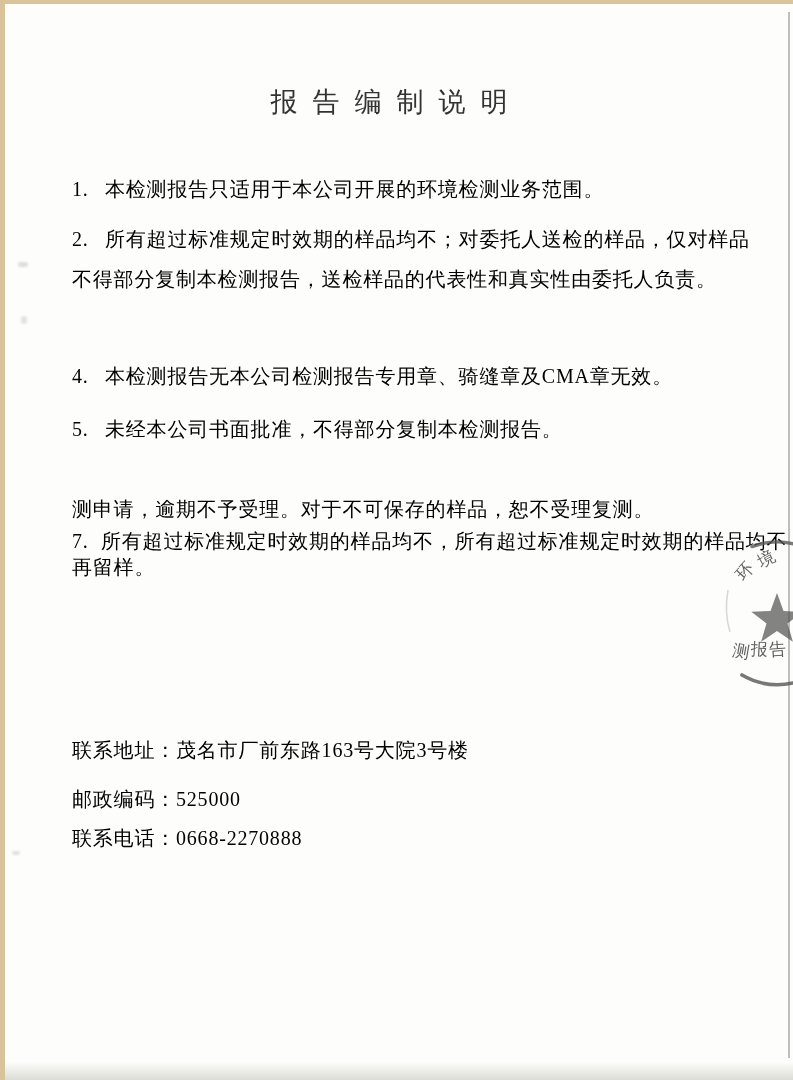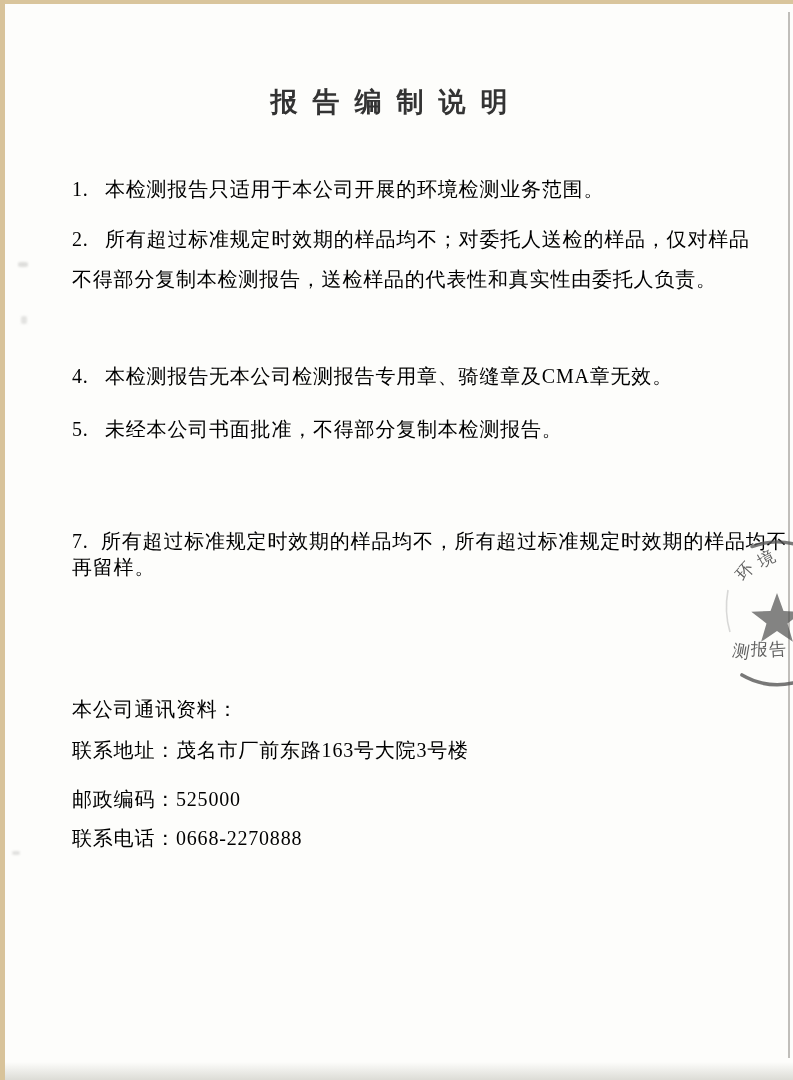--- a/index.html
+++ b/index.html
@@ -21,21 +21,20 @@
   .sp1{left:18px;top:262px;width:10px;height:5px;opacity:.55;}
   .sp2{left:21px;top:316px;width:6px;height:8px;opacity:.45;}
   .sp3{left:12px;top:851px;width:8px;height:4px;opacity:.5;}
 
   
   .title{
     position:absolute;top:84px;left:0;right:0;
     text-align:center;
     font-size:27px;letter-spacing:15px;
     color:#333;
-    font-weight:bold;
   }
 
   
   .ln{
     position:absolute;left:72px;
     font-size:20px;letter-spacing:0.8px;
     white-space:nowrap;color:#000000;
   }
   .num{display:inline-block;min-width:33px;}
   .num-tight{min-width:23px;}
@@ -89,29 +88,31 @@
 
 
   <div class="ln n4">
     <span class="num">4.</span><span>本检测报告无本公司检测报告专用章、骑缝章及CMA章无效。</span>
   </div>
 
   <div class="ln n5">
     <span class="num">5.</span><span>未经本公司书面批准，不得部分复制本检测报告。</span>
   </div>
 
+  <div class="ln n6b">
+    <span>测申请，逾期不予受理。对于不可保存的样品，恕不受理复测。</span>
+  </div>
 
   <div class="ln n7a">
     <span class="num num-mid">7.</span><span>所有超过标准规定时效期的样品均不，所有超过标准规定时效期的样品均不</span>
   </div>
   <div class="ln n7b">
     <span>再留样。</span>
   </div>
 
-  <div class="ln ch">本公司通讯资料：</div>
 
   <div class="ln c1">
     <span>联系地址：</span><span>茂名市厂前东路163号大院3号楼</span>
   </div>
   <div class="ln c2">
     <span>邮政编码：</span><span>525000</span>
   </div>
   <div class="ln c3">
     <span>联系电话：</span><span>0668-2270888</span>
   </div>

